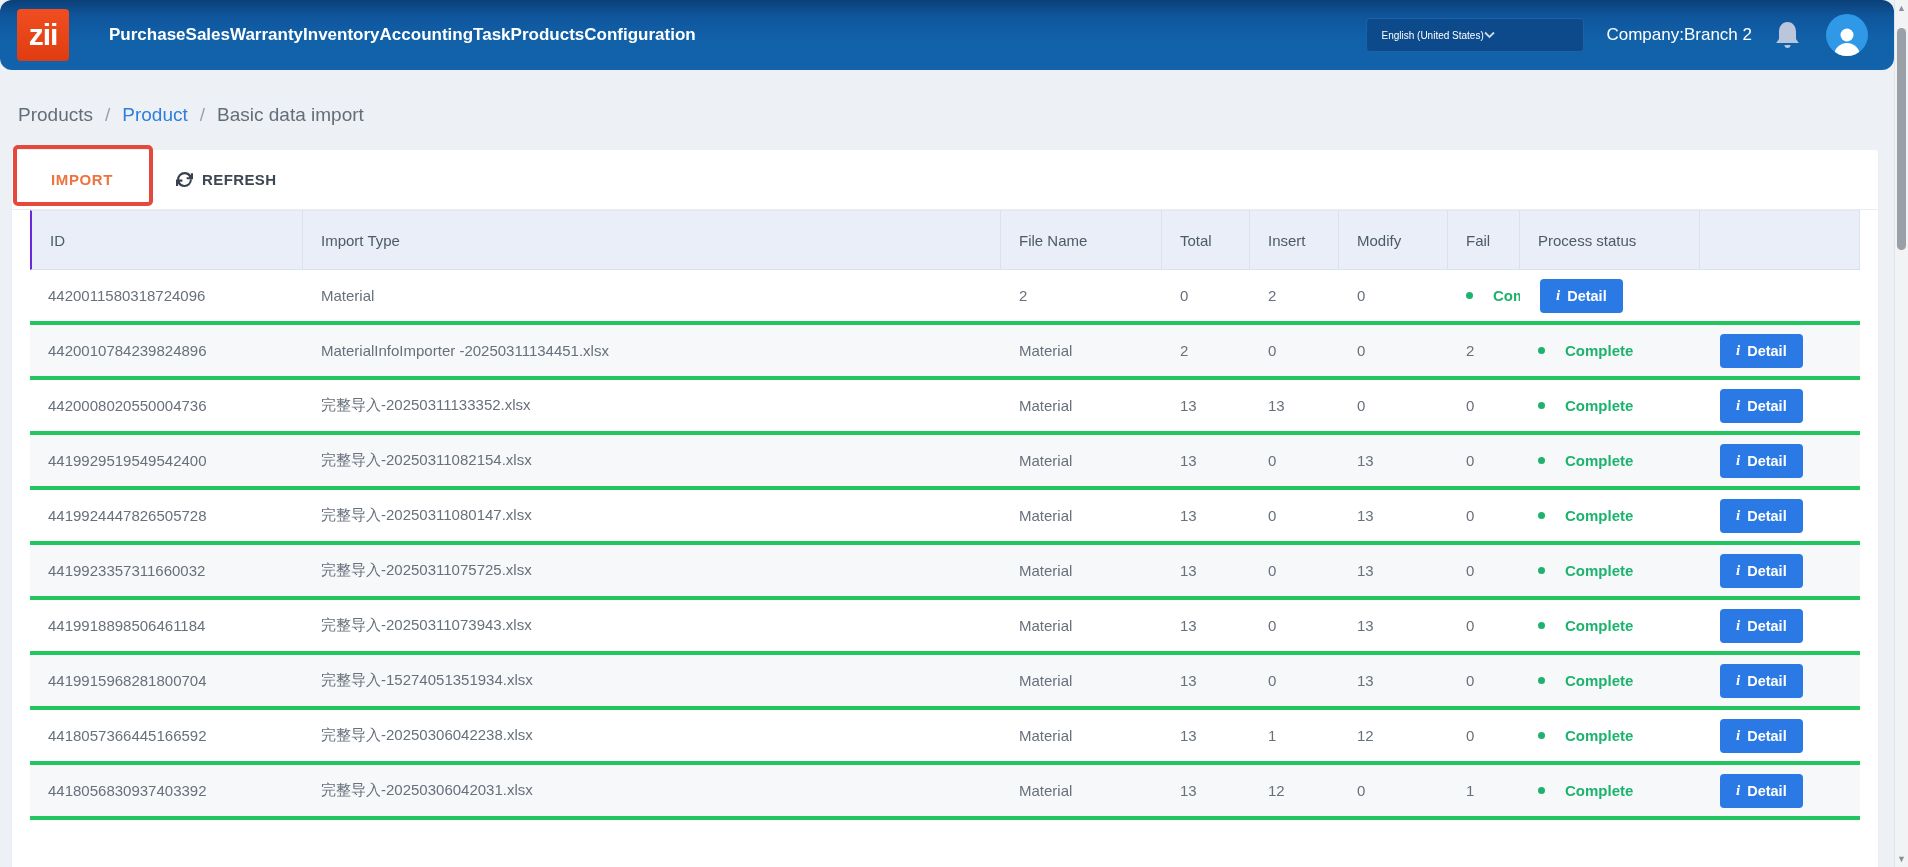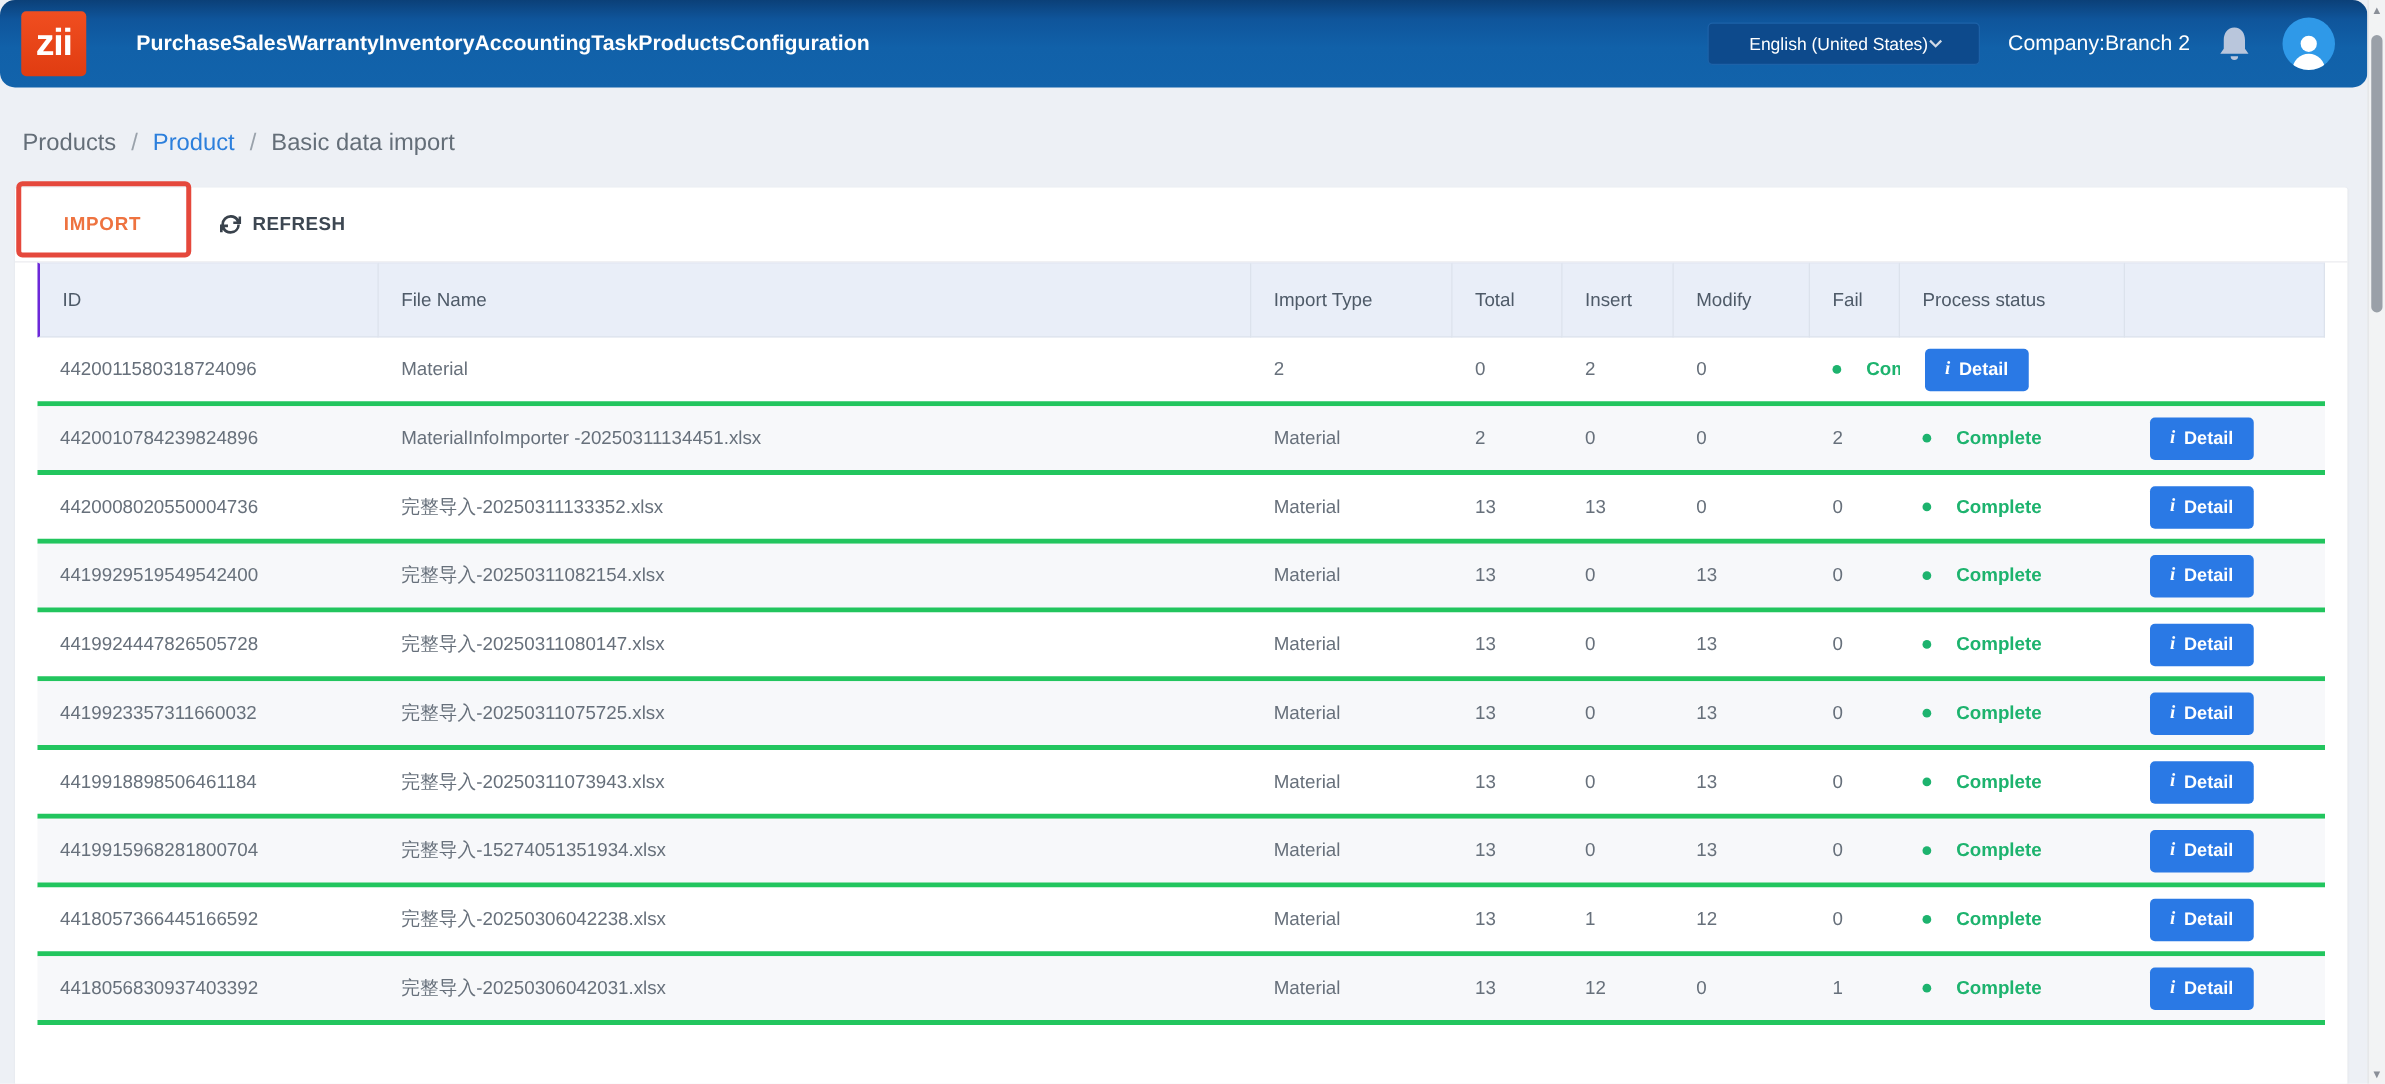--- a/index.html
+++ b/index.html
@@ -9,21 +9,21 @@
   
   .topnav { height:70px; width:1894px; background:linear-gradient(180deg,#0b4078 0%,#0f559b 22%,#1161a9 55%,#1263ab 100%);
             display:flex; align-items:center; padding:0 26px 0 17px;border-radius:12px; }
   .logo { width:52px; height:52px; background:linear-gradient(180deg,#f04e20,#e03c11); border-radius:4px;
           color:#fff; font-weight:800; font-size:30px; letter-spacing:-1px; display:flex; align-items:center;
           justify-content:center; margin-right:40px; cursor:pointer; }
   .nav-items { display:flex; align-items:flex-start; }
   .nav-item { color:#fff; font-size:17px; font-weight:600; text-decoration:none; cursor:pointer; white-space:nowrap; }
   .nav-right { margin-left:auto; display:flex; align-items:center; gap:22px; }
   .lang-select { width:218px; height:34px; background:#0d4a8c; border:1px solid #1d62a8; border-radius:4px;
-                 color:#fff; font-size:14px; display:flex; align-items:center; justify-content:center;
+                 color:#fff; font-size:10px; display:flex; align-items:center; justify-content:flex-start;
                  padding:0 12px 0 14px; cursor:pointer; }
   .company { color:#fff; font-size:17px; font-weight:400; }
   .bell { width:30px; height:34px; cursor:pointer; display:flex; align-items:center; }
   .avatar { width:42px; height:42px; border-radius:50%; background:#2f99e8; display:flex; align-items:flex-end;
             justify-content:center; overflow:hidden; cursor:pointer; }
 
   
   .breadcrumb { padding:34px 0 24px 18px; font-size:19px; display:flex; gap:12px; align-items:center; }
   .crumb { color:#646e78; }
   .crumb.link { color:#2c7fdc; cursor:pointer; }
@@ -121,22 +121,22 @@
       <svg width="17" height="17" viewBox="0 0 16 16" fill="#39424c">
         <path d="M8 3a5 5 0 0 1 4.5 2.8H10v2h6V2h-2v2A7 7 0 0 0 8 1 7 7 0 0 0 1 8h2a5 5 0 0 1 5-5zm5 5a5 5 0 0 1-9.5 2.2H6V8H0v6h2v-2a7 7 0 0 0 6 3 7 7 0 0 0 7-7h-2z"></path>
       </svg>
       <span>REFRESH</span>
     </button>
   </div>
 
   <div class="table">
     <div class="trow thead">
         <div class="cell">ID</div>
+        <div class="cell">Import Type</div>
         <div class="cell">File Name</div>
-        <div class="cell">Import Type</div>
         <div class="cell">Total</div>
         <div class="cell">Insert</div>
         <div class="cell">Modify</div>
         <div class="cell">Fail</div>
         <div class="cell">Process status</div>
         <div class="cell"></div>
       </div>
     <div class="tbody">
         <div class="trow">
           <div class="cell">4420011580318724096</div>

